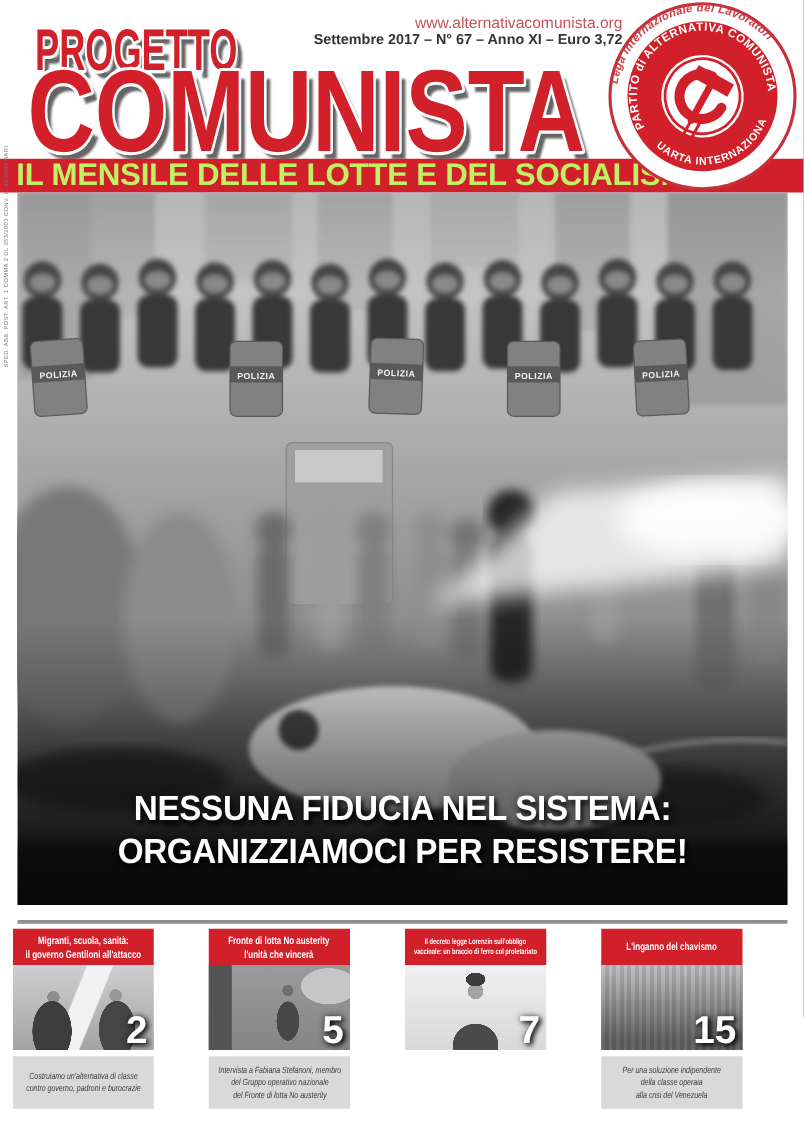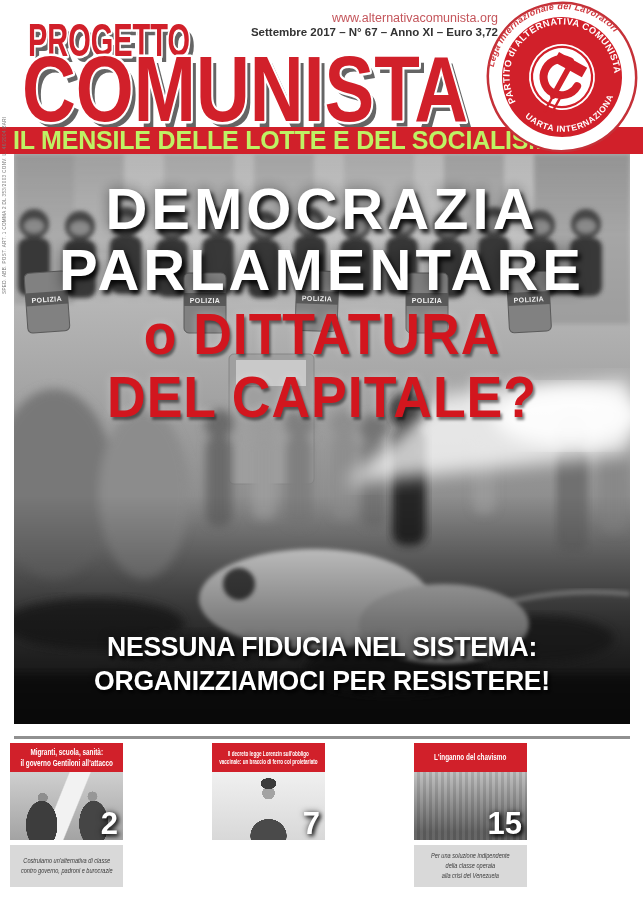--- a/index.html
+++ b/index.html
@@ -42,21 +42,21 @@
     margin-top:3px;white-space:pre-line;transform:scaleX(.94);
     text-shadow:2px 3px 3px rgba(0,0,0,.5), 0 0 10px rgba(255,255,255,.3);}
 
   .slogan{position:absolute;left:0;right:0;top:476px;text-align:center;z-index:3;
     font-weight:bold;font-size:28px;line-height:34px;color:#ffffff;letter-spacing:-.3px;
     white-space:pre-line;transform:scaleX(.95);
     text-shadow:2px 3px 4px rgba(0,0,0,.95), 0 0 10px rgba(0,0,0,.5);}
 
   
   .divider{position:absolute;left:14px;top:736px;width:616px;height:3px;background:#909090;}
-  .teasers{position:absolute;left:10px;top:743px;width:517px;display:flex;justify-content:space-between;}
+  .teasers{position:absolute;left:10px;top:743px;width:584px;display:flex;justify-content:space-between;}
   .teaser{width:113px;}
   .t-head{height:29px;background:#d1202a;display:flex;align-items:center;justify-content:center;overflow:hidden;}
   .t-title{display:inline-block;white-space:pre;text-align:center;color:#fff;font-weight:bold;
     font-size:8.5px;line-height:1.25;transform:scaleX(.75);}
   .teaser.small-title .t-title{font-size:6.4px;transform:scaleX(.72);}
   .t-img{position:relative;height:68px;overflow:hidden;}
   .t-page{position:absolute;right:5px;bottom:1px;color:#fff;font-weight:bold;font-size:31px;line-height:1;
     text-shadow:2px 2px 4px rgba(0,0,0,.95), 0 0 6px rgba(0,0,0,.6);}
   .t-cap{margin-top:5px;height:42px;background:#d9d9d9;display:flex;align-items:center;justify-content:center;overflow:hidden;}
   .t-cap-text{display:inline-block;white-space:pre;text-align:center;color:#3a3a3a;
@@ -253,26 +253,20 @@
         <ellipse cx="520" cy="485" rx="80" ry="24" fill="#303030" filter="url(#b5)"></ellipse>
         <ellipse cx="380" cy="515" rx="90" ry="26" fill="#262626" filter="url(#b5)"></ellipse>
         <ellipse cx="300" cy="445" rx="115" ry="50" fill="#e6e6e6" filter="url(#b2)"></ellipse>
         <ellipse cx="430" cy="470" rx="85" ry="40" fill="#d2d2d2" filter="url(#b2)"></ellipse>
         <circle cx="225" cy="430" r="16" fill="#4a4a4a" filter="url(#b2)"></circle>
       </g>
     </svg>
 
     <div class="photo-shade"></div>
 
-    <div class="headline">
-      <div class="hl-white">DEMOCRAZIA
-PARLAMENTARE</div>
-      <div class="hl-red">o DITTATURA
-DEL CAPITALE?</div>
-    </div>
 
     <div class="slogan">NESSUNA FIDUCIA NEL SISTEMA:
 ORGANIZZIAMOCI PER RESISTERE!</div>
   </div>
 
   <div class="divider"></div>
 
   <div class="teasers">
 
     <div class="teaser">
@@ -282,20 +276,34 @@
       </div>
       <div class="t-img timg1">
         <span class="t-page">2</span>
       </div>
       <div class="t-cap">
         <span class="t-cap-text">Costruiamo un'alternativa di classe
 contro governo, padroni e burocrazie</span>
       </div>
     </div>
 
+    <div class="teaser">
+      <div class="t-head">
+        <span class="t-title">Fronte di lotta No austerity
+l'unità che vincerà</span>
+      </div>
+      <div class="t-img timg2">
+        <span class="t-page">5</span>
+      </div>
+      <div class="t-cap">
+        <span class="t-cap-text">Intervista a Fabiana Stefanoni, membro
+del Gruppo operativo nazionale
+del Fronte di lotta No austerity</span>
+      </div>
+    </div>
 
 
     <div class="teaser small-title">
       <div class="t-head">
         <span class="t-title">Il decreto legge Lorenzin sull'obbligo
 vaccinale: un braccio di ferro col proletariato</span>
       </div>
       <div class="t-img timg4">
         <span class="t-page">7</span>
       </div>

